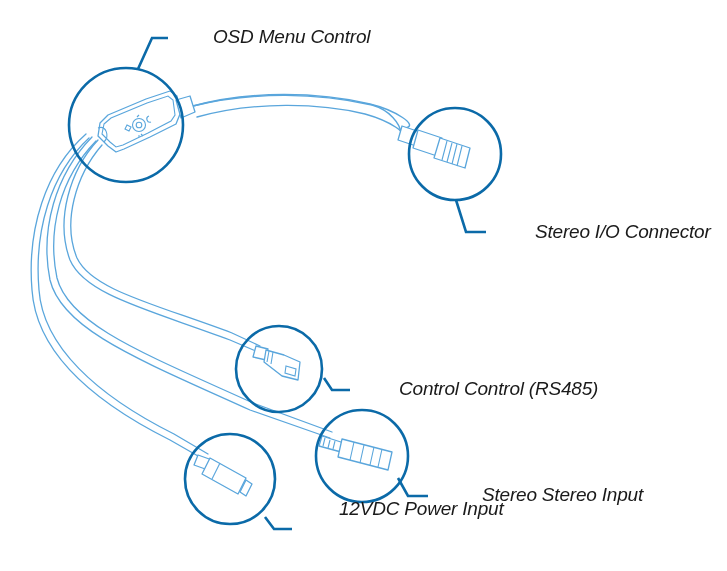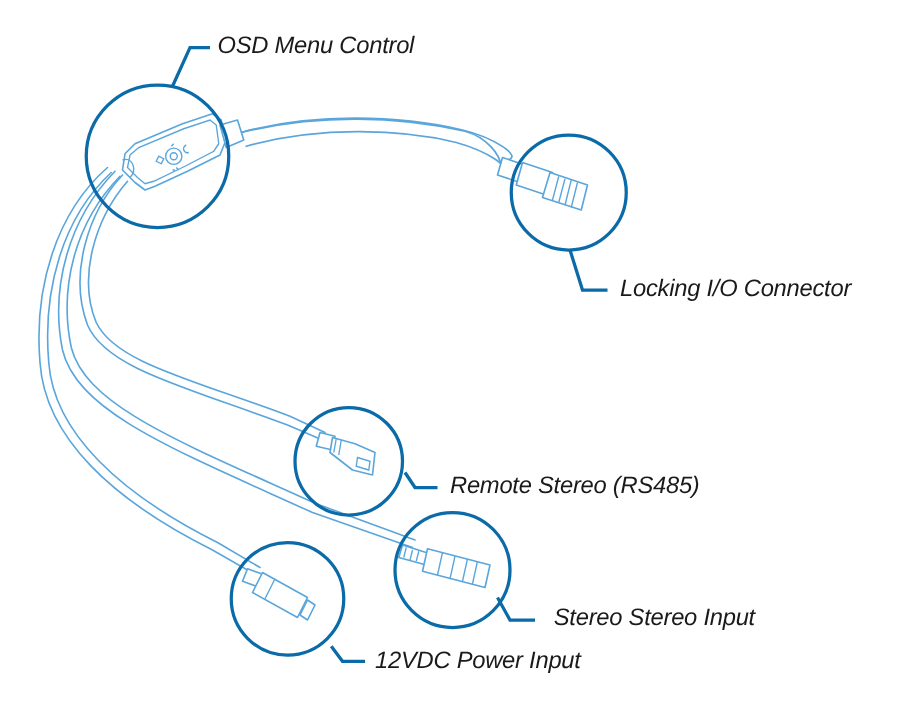--- a/index.html
+++ b/index.html
@@ -6,20 +6,21 @@
     body { width: 727px; height: 571px; position: relative; overflow: hidden; }
     #diagram { position: absolute; left: 0; top: 0; }
     .label {
       position: absolute;
       font-family: "Liberation Sans", sans-serif;
       font-style: italic;
       font-size: 19px;
       color: #1a1a1a;
       white-space: nowrap;
       letter-spacing: -0.2px;
+      margin-left: 39px;
     }
     .cable { fill: none; stroke-linecap: round; stroke-linejoin: round; }
     .callout { fill: none; stroke-width: 2.6; }
     .leader { fill: none; stroke-width: 2.6; stroke-linejoin: miter; }
     .part { fill: #ffffff; stroke-width: 1.3; stroke-linejoin: round; }
     .detail { fill: none; stroke-width: 1.1; }
   </style>
 </head>
 <body>
 
@@ -100,16 +101,16 @@
     <circle class="callout" stroke="#0b6aa8" cx="362" cy="456" r="46"></circle>
     <path class="leader" stroke="#0b6aa8" d="M398,478 L408,496 L428,496"></path>
   </g>
   <g>
     <circle class="callout" stroke="#0b6aa8" cx="230" cy="479" r="45"></circle>
     <path class="leader" stroke="#0b6aa8" d="M265,517 L274,529 L292,529"></path>
   </g>
 </svg>
 
 <div class="label" style="left:174px; top:26px;">OSD Menu Control</div>
-<div class="label" style="left:496px; top:221px;">Locking I/O Connector</div>
-<div class="label" style="left:360px; top:378px;">Remote Stereo (RS485)</div>
+<div class="label" style="left:496px; top:221px;">Stereo I/O Connector</div>
+<div class="label" style="left:360px; top:378px;">Control Control (RS485)</div>
 <div class="label" style="left:443px; top:484px;">Stereo Stereo Input</div>
-<div class="label" style="left:300px; top:518px;">12VDC Power Input</div>
+<div class="label" style="left:300px; top:498px;">12VDC Power Input</div>
 
 </body></html>

